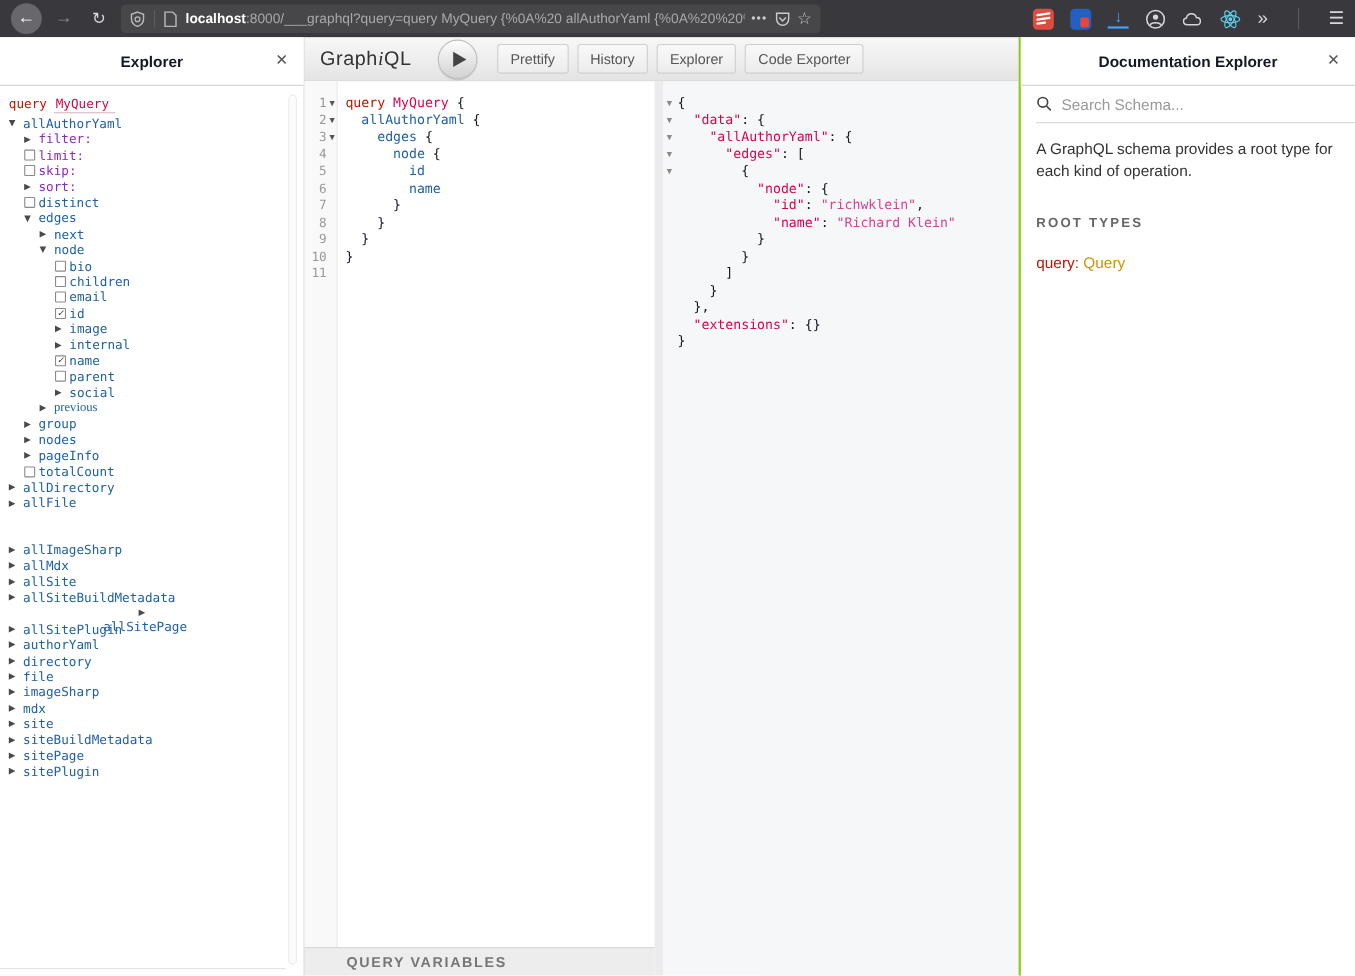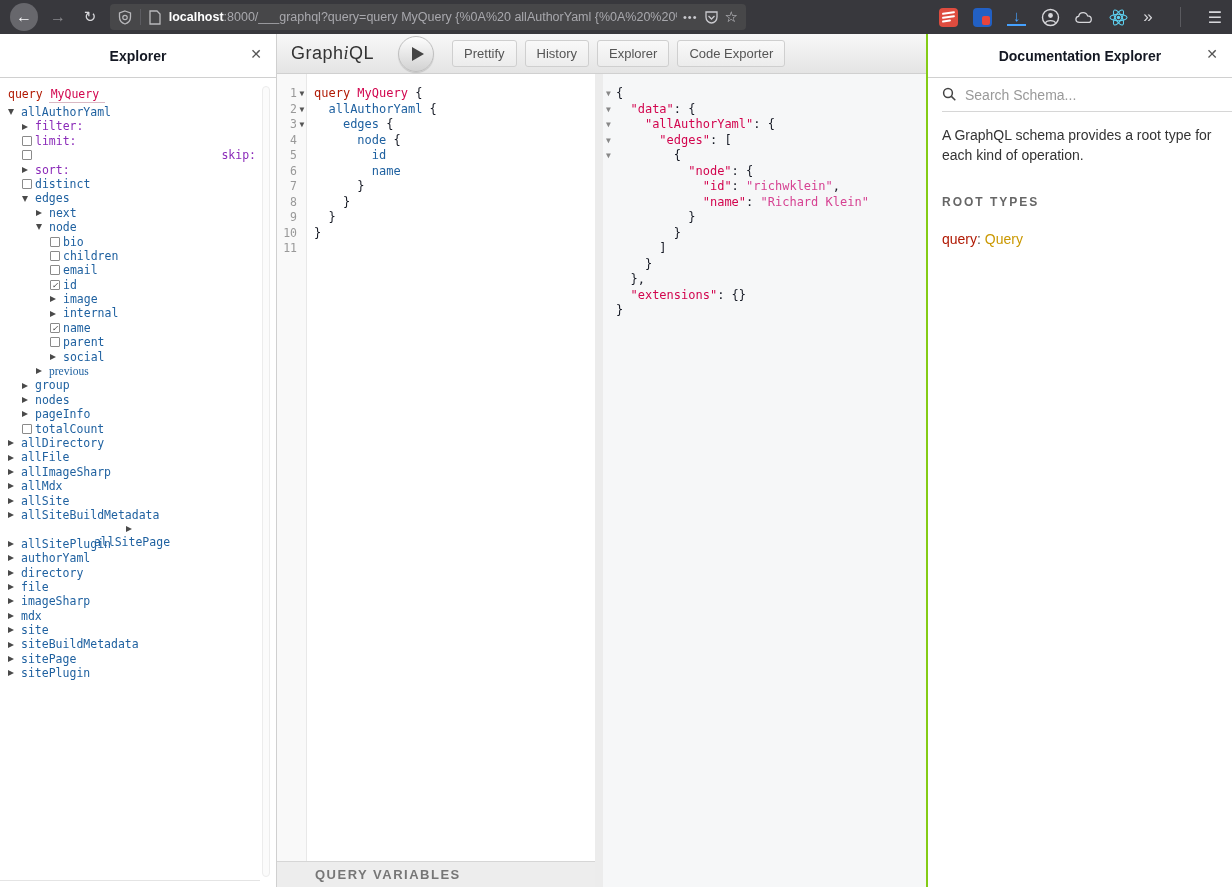--- a/index.html
+++ b/index.html
@@ -201,21 +201,21 @@
             <i class="arr-c"></i>
           </span>
           <span class="t-arg">filter:</span>
         </div>
         <div class="t-row" style="padding-left: 14px;">
           <span class="t-marker">
             <i class="cbox"></i>
           </span>
           <span class="t-arg">limit:</span>
         </div>
-        <div class="t-row" style="padding-left: 14px; justify-content: space-between;">
+        <div class="t-row" style="padding-left: 14px;">
           <span class="t-marker">
             <i class="cbox"></i>
           </span>
           <span class="t-arg">skip:</span>
         </div>
         <div class="t-row" style="padding-left: 14px;">
           <span class="t-marker">
             <i class="arr-c"></i>
           </span>
           <span class="t-arg">sort:</span>
@@ -333,21 +333,21 @@
             <i class="arr-c"></i>
           </span>
           <span class="t-field">allDirectory</span>
         </div>
         <div class="t-row" style="padding-left: 0px;">
           <span class="t-marker">
             <i class="arr-c"></i>
           </span>
           <span class="t-field">allFile</span>
         </div>
-        <div class="t-row" style="padding-left: 0px;">
+        <div class="t-row" style="padding-left: 0px; margin-top: 28px;">
           <span class="t-marker">
             <i class="arr-c"></i>
           </span>
           <span class="t-field">allImageSharp</span>
         </div>
         <div class="t-row" style="padding-left: 0px;">
           <span class="t-marker">
             <i class="arr-c"></i>
           </span>
           <span class="t-field">allMdx</span>

